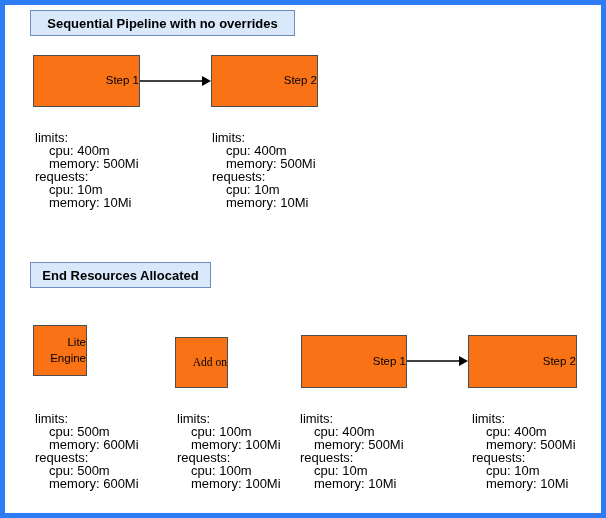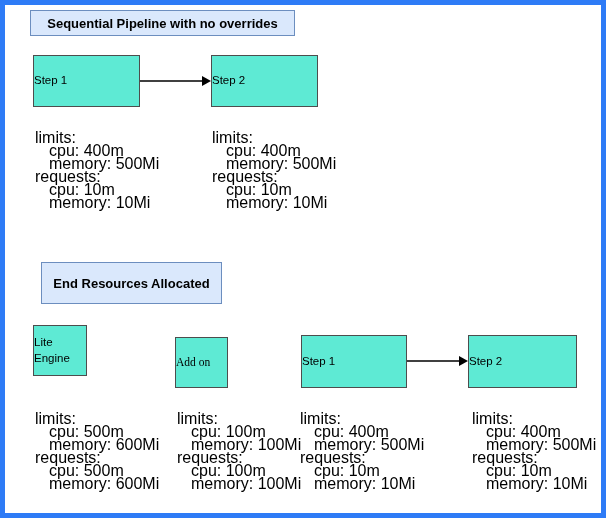--- a/index.html
+++ b/index.html
@@ -22,35 +22,35 @@
     align-items: center;
     justify-content: center;
     font-weight: bold;
     font-size: 13px;
     color: #000000;
     white-space: nowrap;
   }
   .node {
     position: absolute;
     box-sizing: border-box;
-    background: #5eead4;
+    background: #f97316;
     border: 1px solid #4d4d4d;
     display: flex;
     flex-direction: column;
-    align-items: flex-start;
+    align-items: flex-end;
     justify-content: center;
     font-size: 11.5px;
     color: #000000;
     text-align: center;
     line-height: 1.35;
   }
   .arrow { position: absolute; }
   .res {
     position: absolute;
-    font-size: 16px;
+    font-size: 13px;
     color: #000000;
     line-height: 13px;
     white-space: nowrap;
   }
   .res .line { padding-left: 0; }
   .res .indent { padding-left: 14px; }
 </style>
 </head>
 <body>
 
@@ -84,21 +84,21 @@
 
   <div class="res" style="left:207px; top:126px;">
     <div class="line">limits:</div>
     <div class="indent">cpu: 400m</div>
     <div class="indent">memory: 500Mi</div>
     <div class="line">requests:</div>
     <div class="indent">cpu: 10m</div>
     <div class="indent">memory: 10Mi</div>
   </div>
 
-  <div class="heading" style="left:36px; top:257px; width:181px; height:42px;">
+  <div class="heading" style="left:25px; top:257px; width:181px; height:26px;">
     <span>End Resources Allocated</span>
   </div>
 
   <div class="node" style="left:28px; top:320px; width:54px; height:51px;">
     <span>Lite</span>
     <span>Engine</span>
   </div>
 
   <div class="node" style="left:170px; top:332px; width:53px; height:51px;font-family:Liberation Serif, serif;">
     <span>Add on</span>

